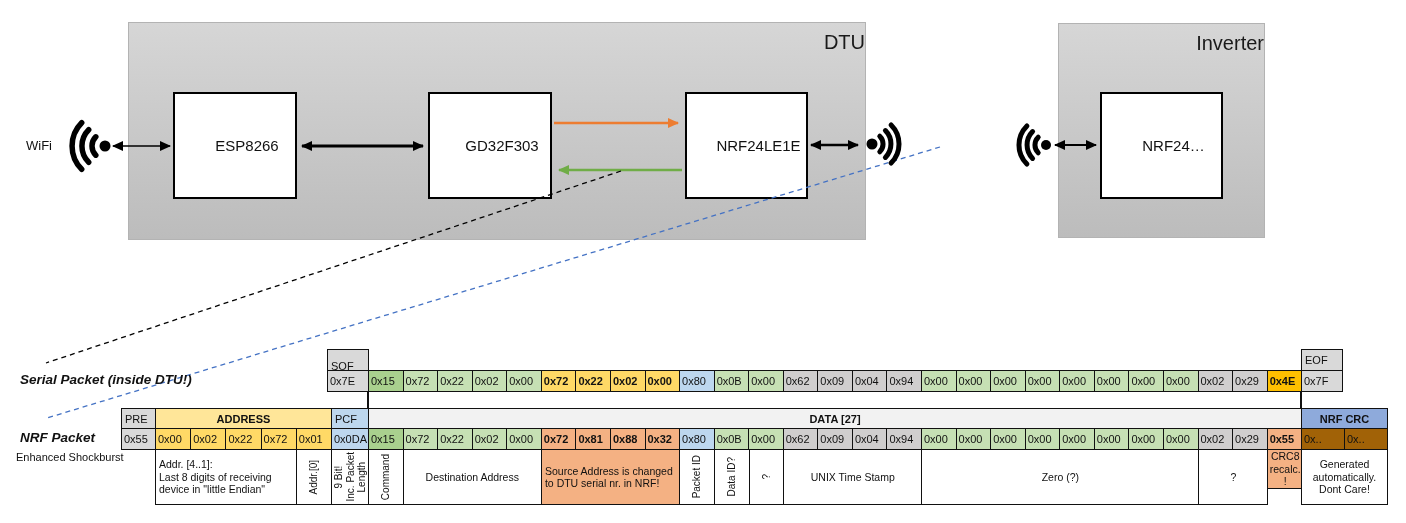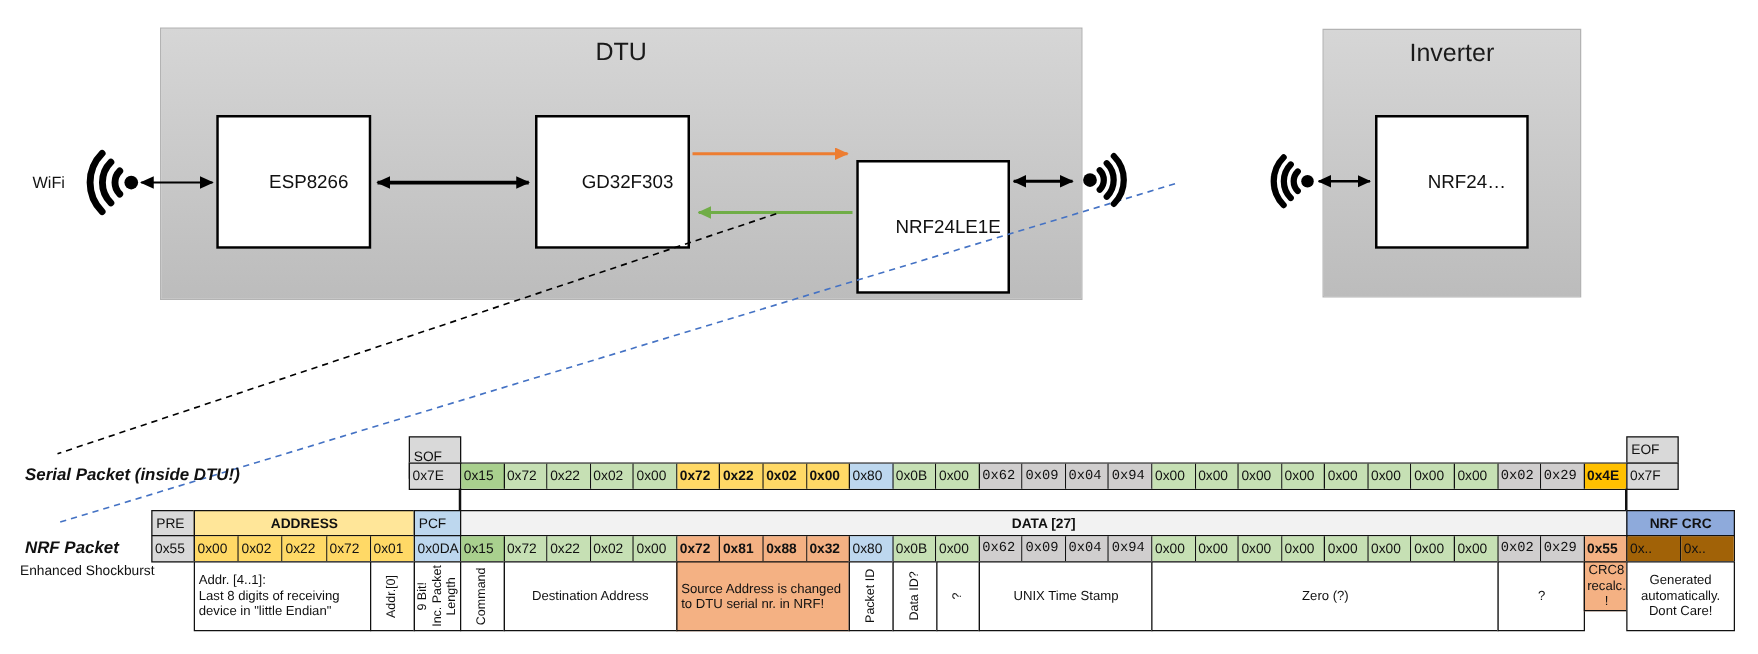--- a/index.html
+++ b/index.html
@@ -1,37 +1,37 @@
 <!DOCTYPE html>
 <html><head>
 <meta charset="utf-8">
 <style>
   html,body{margin:0;padding:0;background:#fff;}
   #stage{position:relative;width:1406px;height:523px;overflow:hidden;
          font-family:"Liberation Sans","DejaVu Sans",sans-serif;color:#111;}
   .abs{position:absolute;box-sizing:border-box;}
   .grey-box{background:linear-gradient(180deg,#d6d6d6,#bcbcbc);border:1px solid #b3b3b3;}
-  .box-title{position:absolute;top:8px;left:0;right:0;text-align:center;font-size:20px;color:#1a1a1a;}
+  .box-title{position:absolute;top:8px;left:0;right:0;text-align:right;font-size:20px;color:#1a1a1a;}
   .comp{background:#fff;border:2px solid #000;display:flex;align-items:center;justify-content:center;font-size:15px;padding-left:24px;}
   .lbl-bold{font-weight:bold;font-style:italic;font-size:13.5px;white-space:nowrap;}
   .lbl{font-size:11px;white-space:nowrap;}
   .wifi-lbl{font-size:13px;white-space:nowrap;}
   .hcell{display:flex;align-items:center;font-size:11px;padding-left:3px;border:1px solid #111;background:#D9D9D9;}
   .hcell.center{justify-content:center;padding-left:0;font-weight:bold;}
   .h-yellow{background:#FFE699;} .h-blue{background:#BDD7EE;}
   .h-data{background:#F2F2F2;} .h-crc{background:#8EAADB;}
   .vone{display:flex;align-items:center;padding-left:2px;font-size:11px;border:1px solid #111;background:#D9D9D9;}
   .brow{display:flex;border:1px solid #111;}
   .bcell{flex:1;display:flex;align-items:center;padding-left:2px;font-size:11px;
          border-right:1px solid #111;overflow:hidden;box-sizing:border-box;}
   .bcell:last-child{border-right:none;}
   .c-gd{background:#A9D08E;} .c-gl{background:#C6E0B4;}
   .c-yb{background:#FFD966;font-weight:bold;} .c-yv{background:#FFD966;}
   .c-sb{background:#F4B183;font-weight:bold;} .c-bl{background:#BDD7EE;}
-  .c-gr{background:#D0CECE;font-family:Liberation Mono, monospace;} .c-am{background:#FFC000;font-weight:bold;}
+  .c-gr{background:#D0CECE;} .c-am{background:#FFC000;font-weight:bold;}
   .c-crc{background:#a16207;}
   .conn{background:#111;}
   .ann{display:flex;align-items:center;justify-content:center;text-align:center;
        font-size:10.5px;border:1px solid #111;background:#fff;line-height:1.18;}
   .ann.left{justify-content:flex-start;text-align:left;padding:1px 3px;}
   .ann.salmon{background:#F4B183;}
   .preline{white-space:pre-line;}
   .vtext{writing-mode:vertical-rl;transform:rotate(180deg);white-space:pre-line;
          font-size:10px;line-height:1.15;}
 </style>
@@ -46,21 +46,21 @@
   <div class="abs grey-box" style="left:1058px;top:23px;width:207px;height:215px;">
     <div class="box-title">Inverter</div>
   </div>
 
   <div class="abs comp" style="left:173px;top:92px;width:124px;height:107px;">
     <span>ESP8266</span>
   </div>
   <div class="abs comp" style="left:428px;top:92px;width:124px;height:107px;">
     <span>GD32F303</span>
   </div>
-  <div class="abs comp" style="left:685px;top:92px;width:123px;height:107px;margin-top:36px;">
+  <div class="abs comp" style="left:685px;top:92px;width:123px;height:107px;">
     <span>NRF24LE1E</span>
   </div>
   <div class="abs comp" style="left:1100px;top:92px;width:123px;height:107px;">
     <span>NRF24…</span>
   </div>
 
   <div class="abs wifi-lbl" style="left:26px;top:138px;">WiFi</div>
 
   <svg class="abs" style="left:0;top:0;" width="1406" height="523">
     <defs>

